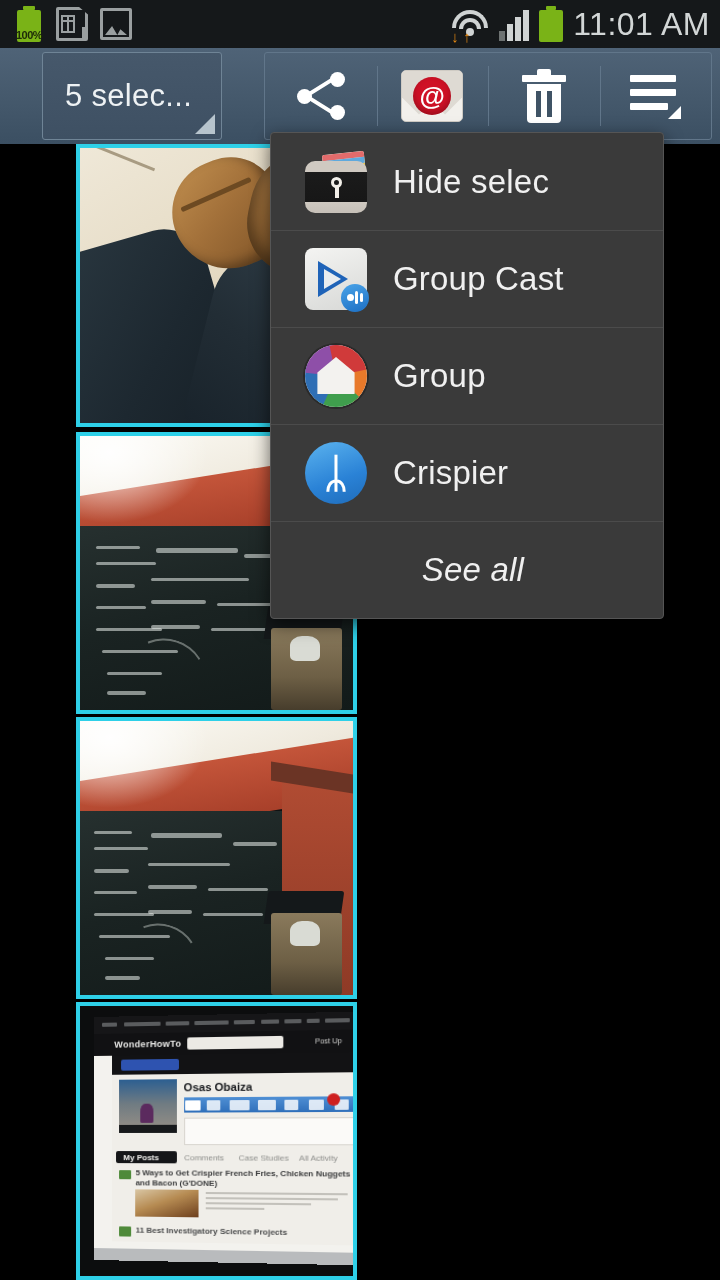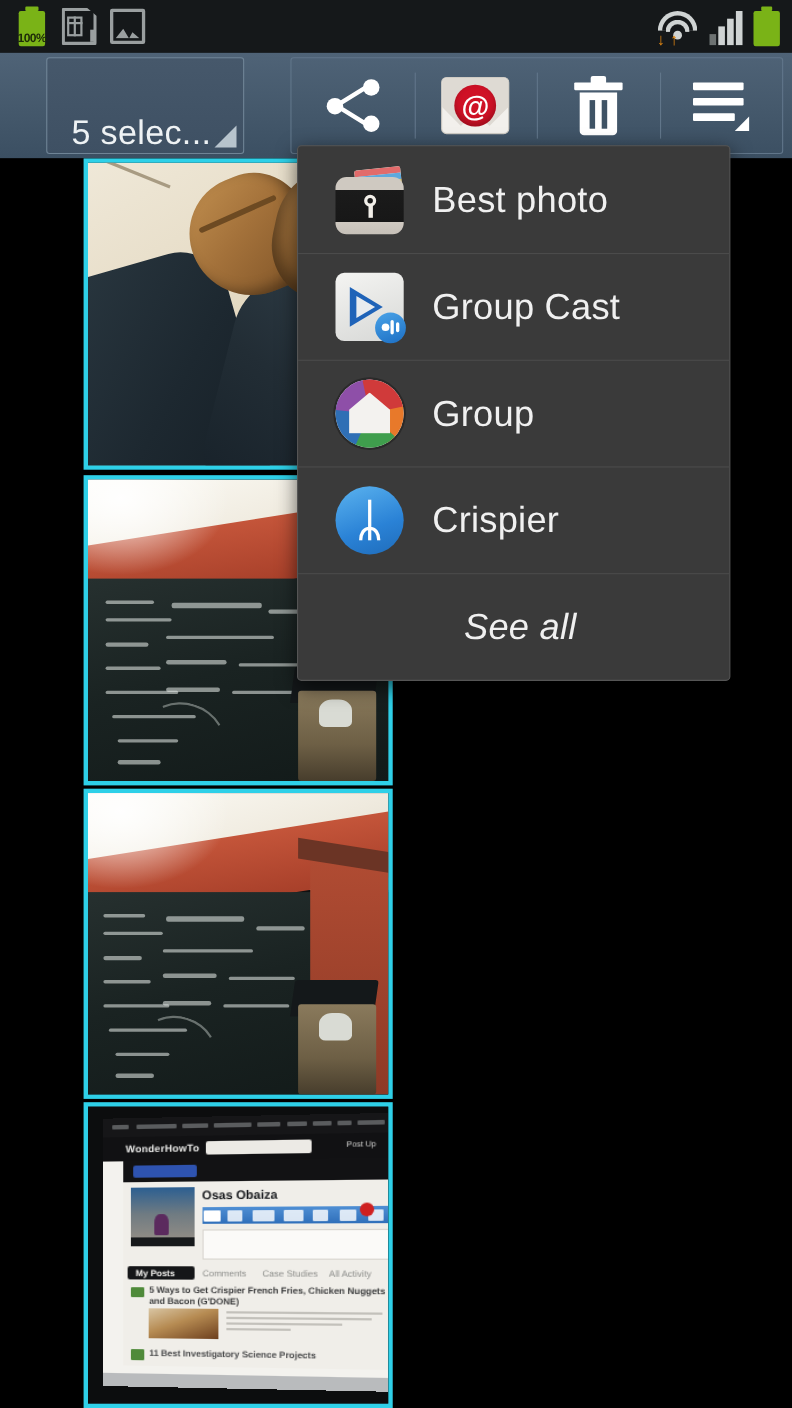--- a/index.html
+++ b/index.html
@@ -58,21 +58,21 @@
   
   .actionbar{
     position:absolute; top:48px; left:0; width:720px; height:96px;
     background:linear-gradient(to bottom,#4f6377 0%,#45596c 52%,#3b4f62 100%);
     display:flex; align-items:center;
   }
   .selbtn{
     position:relative; margin-left:42px; width:180px; height:88px;
     background:linear-gradient(to bottom,#46586b 0%,#3e5063 100%);
     border:1px solid #6f8496; border-radius:3px;
-    display:flex; align-items:flex-end; padding-left:22px;
+    display:flex; align-items:center; padding-left:22px;
   }
   .selbtn .lbl{ color:#eef2f4; font-size:31px; letter-spacing:.3px; }
   .selbtn .tri{
     position:absolute; right:6px; bottom:5px; width:0; height:0;
     border-left:20px solid transparent; border-bottom:20px solid #b7c4cd;
   }
   .tools{
     margin-left:42px; height:88px; flex:1; margin-right:8px;
     border:1px solid #61768a; border-radius:3px;
     display:flex; align-items:center;
@@ -297,20 +297,21 @@
       <div class="sig">
         <i style="height:10px"></i>
           <i class="on" style="height:17px"></i>
           <i class="on" style="height:24px"></i>
           <i class="on" style="height:31px"></i>
       </div>
       <div class="bat2">
         <div class="cap"></div>
           <div class="body"></div>
       </div>
+      <div class="sb-time">11:01 AM</div>
     </div>
   </div>
 
   <div class="actionbar">
     <div class="selbtn">
       <span class="lbl">5 selec...</span>
       <span class="tri"></span>
     </div>
     <div class="tools">
 
@@ -500,21 +501,21 @@
         <div class="photos">
             <i></i>
             <i></i>
             <i></i>
             <i></i>
           </div>
         <div class="fold"></div>
           <div class="key"></div>
           <div class="keyst"></div>
       </div>
-      <span class="mlabel">Best photo</span>
+      <span class="mlabel">Hide selec</span>
     </div>
 
     <div class="mitem">
       <div class="ic-cast">
         <div class="play"></div>
           <div class="playin"></div>
         <div class="badge">
             <span class="dot"></span>
             <span class="w1"></span>
             <span class="w2"></span>

